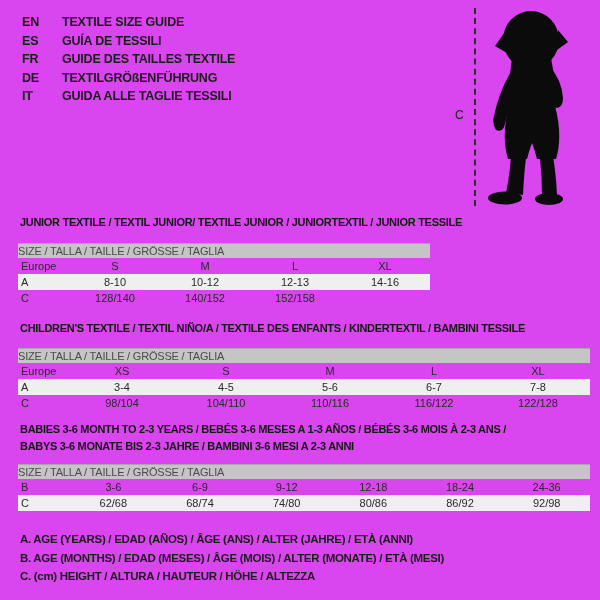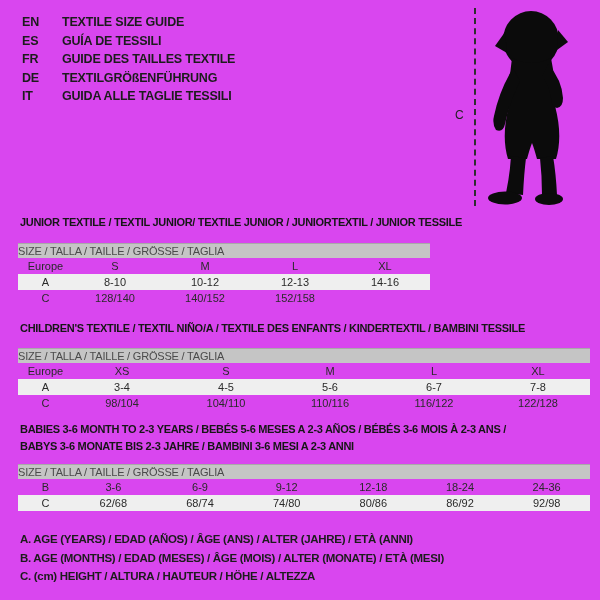--- a/index.html
+++ b/index.html
@@ -29,21 +29,21 @@
   .tbl{position:absolute;left:18px;font-size:11px;}
   .w1{width:412px;}
   .w2{width:572px;}
   .tbl-head{
     height:15px;line-height:15px;background:#c5c5c5;border-top:1px solid #a9a9a9;
     color:#4b4b4b;font-size:11px;letter-spacing:-0.2px;
     box-sizing:border-box;
   }
   .row{display:grid;height:16px;line-height:16px;text-align:center;color:#2a2a2a;}
   .row.stripe{background:#efefef;}
-  .row .label{text-align:center;padding-left:3px;}
+  .row .label{text-align:left;padding-left:3px;}
   .t1{grid-template-columns:52px repeat(4,1fr);}
   .t2{grid-template-columns:52px repeat(5,1fr);}
   .t3{grid-template-columns:52px repeat(6,1fr);}
 
   
   .notes{position:absolute;left:20px;top:533px;}
   .note{height:18.5px;font-weight:bold;font-size:11.5px;letter-spacing:-0.3px;white-space:nowrap;}
 </style>
 </head>
 <body>
@@ -138,21 +138,21 @@
     <div class="row t2">
       <div class="label">C</div>
       <div>98/104</div>
       <div>104/110</div>
       <div>110/116</div>
       <div>116/122</div>
       <div>122/128</div>
     </div>
   </div>
 
-  <div class="sec-title" style="top:423px">BABIES 3-6 MONTH TO 2-3 YEARS / BEBÉS 5-6 MESES A 2-3 AÑOS / BÉBÉS 3-6 MOIS À 2-3 ANS /</div>
+  <div class="sec-title" style="top:423px">BABIES 3-6 MONTH TO 2-3 YEARS / BEBÉS 3-6 MESES A 1-3 AÑOS / BÉBÉS 3-6 MOIS À 2-3 ANS /</div>
   <div class="sec-title" style="top:440px">BABYS 3-6 MONATE BIS 2-3 JAHRE / BAMBINI 3-6 MESI A 2-3 ANNI</div>
   <div class="tbl w2" style="top:464px">
     <div class="tbl-head">SIZE / TALLA / TAILLE / GRÖSSE / TAGLIA</div>
     <div class="row t3">
       <div class="label">B</div>
       <div>3-6</div>
       <div>6-9</div>
       <div>9-12</div>
       <div>12-18</div>
       <div>18-24</div>

